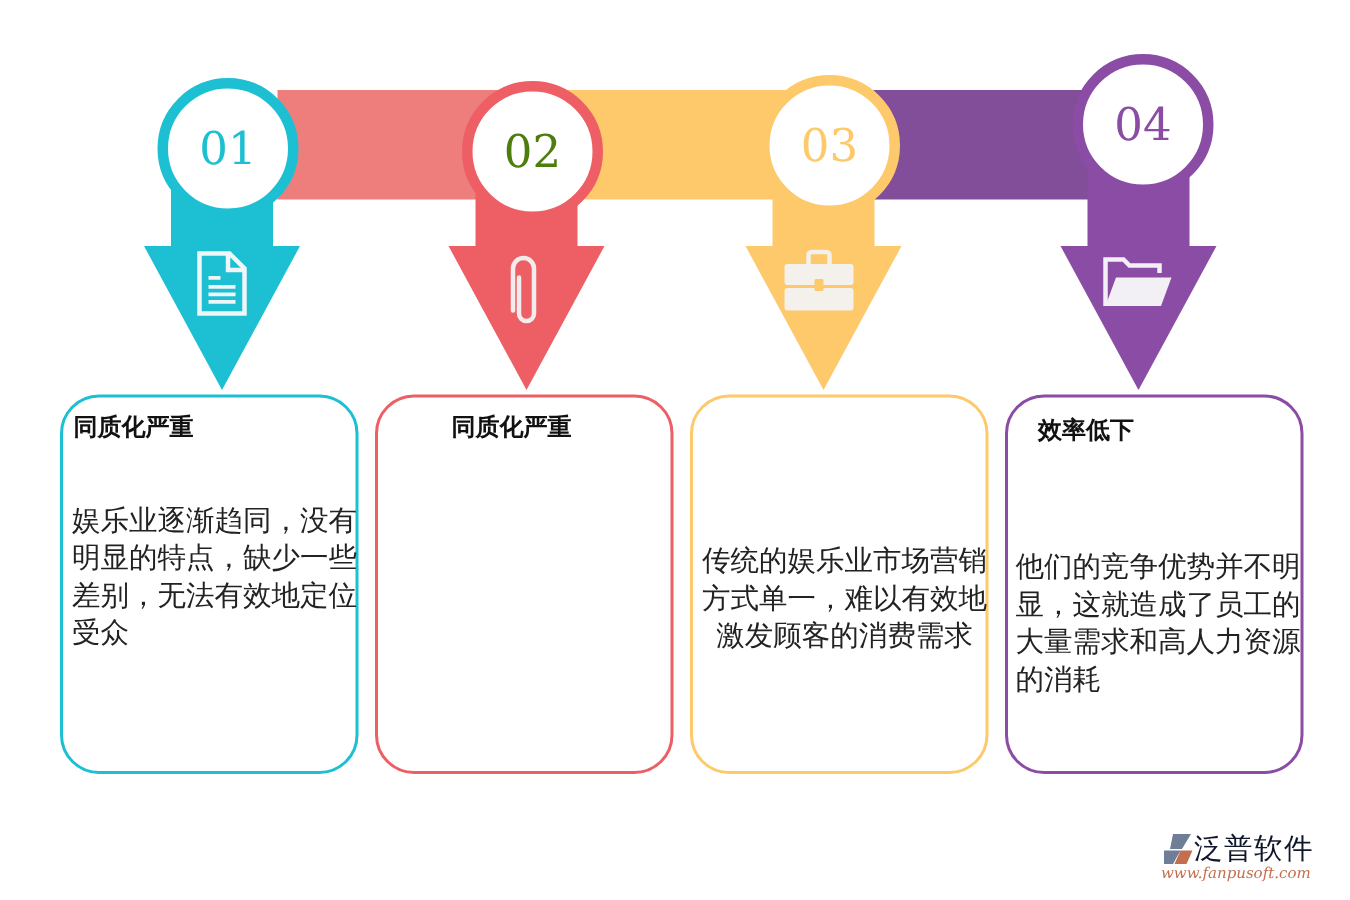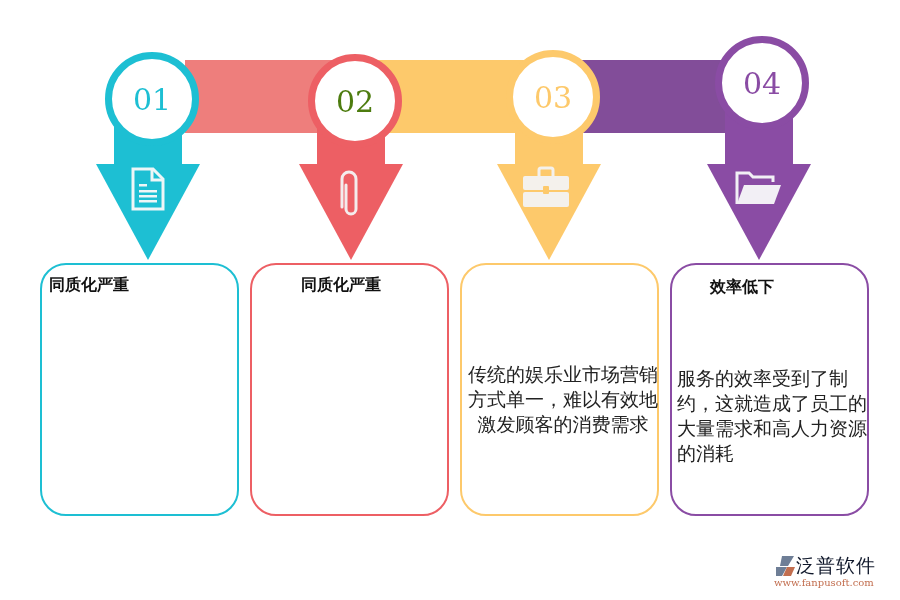--- a/index.html
+++ b/index.html
@@ -8,21 +8,21 @@
   .stem { position:absolute; width:68px; }
   .tri { position:absolute; width:0; height:0; border-left:52px solid transparent; border-right:52px solid transparent; border-top:96px solid; }
   .ring { position:absolute; width:80px; height:80px; border-radius:50%; border:7px solid; background:#fff; display:flex; align-items:center; justify-content:center; }
   .num { font-family:"DejaVu Serif", serif; font-size:30px; font-weight:normal; letter-spacing:0px; }
   .icon { position:absolute; }
   .card { position:absolute; top:263px; width:199px; height:253px; border:2px solid; border-radius:26px; box-sizing:border-box; background:#fff; }
   .card-title { position:absolute; top:10px; font-size:16px; font-weight:bold; color:#111; white-space:nowrap; }
   .card-body { position:absolute; font-size:19px; line-height:25px; color:#222; }
   .logo { position:absolute; left:770px; top:553px; width:120px; height:40px; }
   .logo-name { position:absolute; left:26px; top:0; font-size:19px; color:#0f172a; letter-spacing:1px; white-space:nowrap; }
-  .logo-url { position:absolute; left:4px; top:24px; font-family:"DejaVu Serif", serif; font-size:10px; color:#c26e4f; white-space:nowrap; }
+  .logo-url { position:absolute; left:4px; top:24px; font-family:"DejaVu Serif", serif; font-size:10px; color:#c26e4f; white-space:nowrap;font-style:italic; }
 </style>
 </head>
 <body>
 
 <div class="band" style="left:185px; width:170px; background:#ee7e7c;"></div>
 <div class="band" style="left:355px; width:200px; background:#fdc96b;"></div>
 <div class="band" style="left:555px; width:210px; background:#824d99;"></div>
 
 <div>
   <div class="stem" style="left:114px; top:110px; height:60px; background:#1dbfd3;"></div>
@@ -72,33 +72,34 @@
     <span class="num" style="color:#8a4ca4;">04</span>
   </div>
   <svg class="icon" style="left:735px; top:170px;" width="48" height="36" viewBox="0 0 48 36">
     <path d="M2 34 V3 H14 L18 7 H38 V12" fill="none" stroke="#f2eff5" stroke-width="3"></path>
     <path d="M9 15 H46 L39 34 H2 Z" fill="#f2eff5"></path>
   </svg>
 </div>
 
 <div class="card" style="left:40px; border-color:#1dbfd3;">
   <div class="card-title" style="left:7px;">同质化严重</div>
+  <div class="card-body" style="left:6px; top:70px; width:192px;">娱乐业逐渐趋同，没有明显的特点，缺少一些差别，无法有效地定位受众</div>
 </div>
 
 <div class="card" style="left:250px; border-color:#ed5f64;">
   <div class="card-title" style="left:49px;">同质化严重</div>
 </div>
 
 <div class="card" style="left:460px; border-color:#fdc96b;">
   <div class="card-body" style="left:4px; top:97px; width:194px;text-align:center;">传统的娱乐业市场营销方式单一，难以有效地激发顾客的消费需求</div>
 </div>
 
 <div class="card" style="left:670px; border-color:#8a4ca4;">
-  <div class="card-title" style="left:20px; top:12px;margin-left:18px;">效率低下</div>
-  <div class="card-body" style="left:5px; top:101px; width:194px;">服务的效率受到了制约，这就造成了员工的大量需求和高人力资源的消耗</div>
+  <div class="card-title" style="left:20px; top:12px;">效率低下</div>
+  <div class="card-body" style="left:5px; top:101px; width:194px;">他们的竞争优势并不明显，这就造成了员工的大量需求和高人力资源的消耗</div>
 </div>
 
 <div class="logo">
   <svg style="position:absolute; left:4px; top:2px;" width="22" height="22" viewBox="0 0 22 22">
     <path d="M8 1 H20 L14 11 H6 Z" fill="#6e7e96"></path>
     <path d="M2 12 H13 L8 21 H2 Z" fill="#6e7e96"></path>
     <path d="M13 12 H21 L17 21 H9 Z" fill="#c26e4f"></path>
   </svg>
   <div class="logo-name">泛普软件</div>
   <div class="logo-url">www.fanpusoft.com</div>

